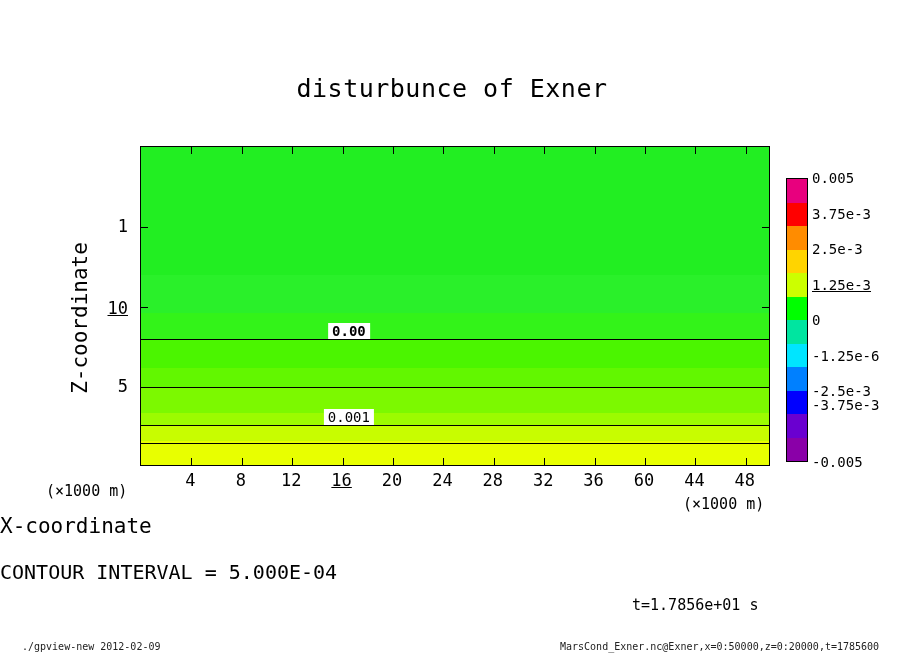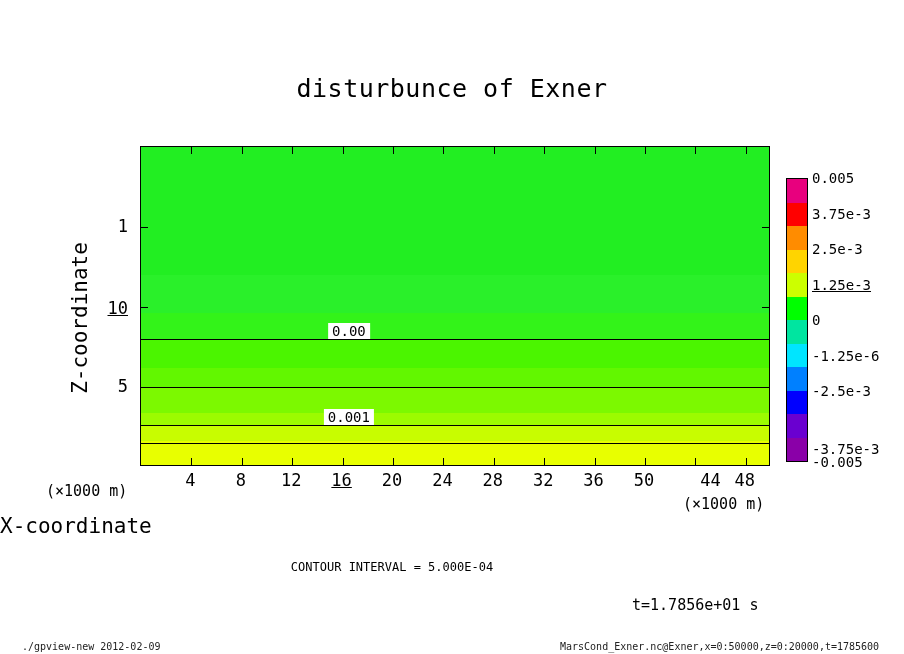--- a/index.html
+++ b/index.html
@@ -45,21 +45,21 @@
   #xaxis-title{
     left:0;top:514px;width:700px;font-size:21px;
   }
   #yaxis-title{
     left:-40px;top:306px;width:240px;text-align:center;font-size:21px;
     transform:rotate(-90deg);transform-origin:50% 50%;
   }
   #units-left{left:46px;top:482px;font-size:15px;}
   #units-right{left:683px;top:495px;font-size:15px;}
   #contour-interval{
-    left:0;top:560px;width:784px;text-align:center;font-size:12px;
+    left:0;top:560px;width:784px;font-size:20px;
   }
   #time-label{left:632px;top:596px;font-size:15px;}
   #footer-left{left:22px;top:641px;font-size:10px;color:#222;}
   #footer-right{left:560px;top:641px;font-size:10px;color:#222;}
   
   #colorbar{
     left:786px;top:178px;width:22px;height:284px;
     border:1px solid #000;box-sizing:border-box;overflow:hidden;
   }
   .cbcell{width:100%;}
@@ -80,21 +80,21 @@
       <div class="band" style="top: 192px; height: 29.3px; background: rgb(75, 245, 0);"></div>
       <div class="band" style="top: 220.8px; height: 19.7px; background: rgb(98, 247, 0);"></div>
       <div class="band" style="top: 240px; height: 26.1px; background: rgb(124, 249, 0);"></div>
       <div class="band" style="top: 265.6px; height: 13.3px; background: rgb(156, 251, 0);"></div>
       <div class="band" style="top: 278.4px; height: 16.5px; background: rgb(200, 253, 0);"></div>
       <div class="band" style="top: 294.4px; height: 26.1px; background: rgb(232, 255, 0);"></div>
       <div class="cline" style="top: 192px;"></div>
       <div class="cline" style="top: 278.4px;"></div>
       <div class="cline" style="top: 240px;"></div>
       <div class="cline" style="top: 296px;"></div>
-      <div class="clabel" style="left: 207.9px; top: 184px;">0.00</div>
+      <div class="clabel" style="left: 207.9px; top: 184px; font-weight: bold;">0.00</div>
       <div class="clabel" style="left: 207.9px; top: 270.4px;">0.001</div>
     </div>
 <div class="xtick" style="left: 50.4px;"></div>
     <div class="xtick bot" style="left: 50.4px;"></div>
     <div class="xtick" style="left: 100.8px;"></div>
     <div class="xtick bot" style="left: 100.8px;"></div>
     <div class="xtick" style="left: 151.2px;"></div>
     <div class="xtick bot" style="left: 151.2px;"></div>
     <div class="xtick" style="left: 201.6px;"></div>
     <div class="xtick bot" style="left: 201.6px;"></div>
@@ -125,22 +125,22 @@
 <div id="xticklabels">
     <div class="abs xlabel" style="left: 190.4px;">4</div>
     <div class="abs xlabel" style="left: 240.8px;">8</div>
     <div class="abs xlabel" style="left: 291.2px;">12</div>
     <div class="abs xlabel" style="left: 341.6px; text-decoration: underline;">16</div>
     <div class="abs xlabel" style="left: 392px;">20</div>
     <div class="abs xlabel" style="left: 442.4px;">24</div>
     <div class="abs xlabel" style="left: 492.8px;">28</div>
     <div class="abs xlabel" style="left: 543.2px;">32</div>
     <div class="abs xlabel" style="left: 593.6px;">36</div>
-    <div class="abs xlabel" style="left: 644px;">50</div>
-    <div class="abs xlabel" style="left: 694.4px; margin-left: 16px;">44</div>
+    <div class="abs xlabel" style="left: 644px;">60</div>
+    <div class="abs xlabel" style="left: 694.4px;">44</div>
     <div class="abs xlabel" style="left: 744.8px;">48</div>
   </div>
 <div id="yticklabels">
     <div class="abs ylabel" style="top: 386px;">5</div>
     <div class="abs ylabel" style="top: 308px; text-decoration: underline;">10</div>
     <div class="abs ylabel" style="top: 226px;">1</div>
   </div>
 
 <div class="abs" id="xaxis-title">X-coordinate</div>
 <div class="abs" id="yaxis-title">Z-coordinate</div>
@@ -167,15 +167,15 @@
     <div class="cbcell" style="height: 23.5px; background: rgb(138, 0, 168);"></div>
   </div>
 <div id="cbticklabels">
     <div class="abs cbtick" style="top: 178px;">0.005</div>
     <div class="abs cbtick" style="top: 213.5px;">3.75e-3</div>
     <div class="abs cbtick" style="top: 249px;">2.5e-3</div>
     <div class="abs cbtick" style="top: 284.5px; text-decoration: underline;">1.25e-3</div>
     <div class="abs cbtick" style="top: 320px;">0</div>
     <div class="abs cbtick" style="top: 355.5px;">-1.25e-6</div>
     <div class="abs cbtick" style="top: 391px;">-2.5e-3</div>
-    <div class="abs cbtick" style="top: 449px;">-3.75e-3</div>
+    <div class="abs cbtick" style="top: 405px;">-3.75e-3</div>
     <div class="abs cbtick" style="top: 462px;">-0.005</div>
   </div>
 
 </body></html>

